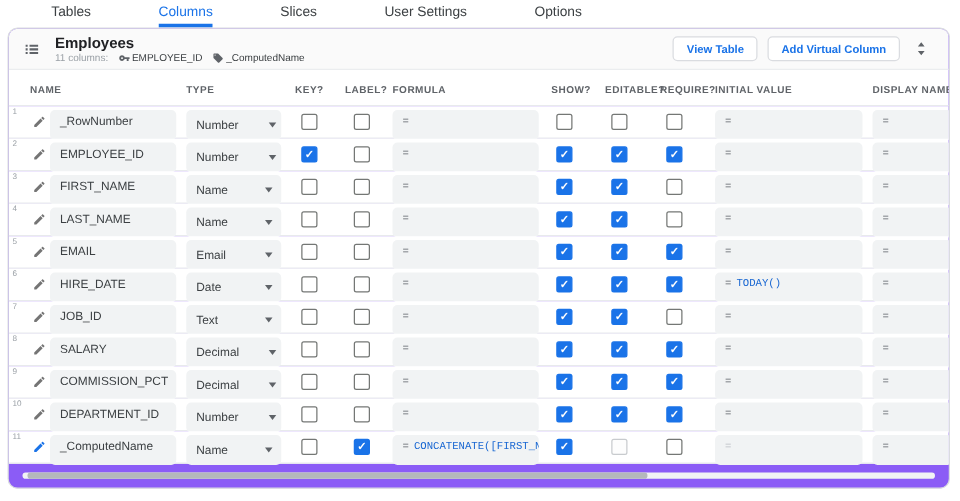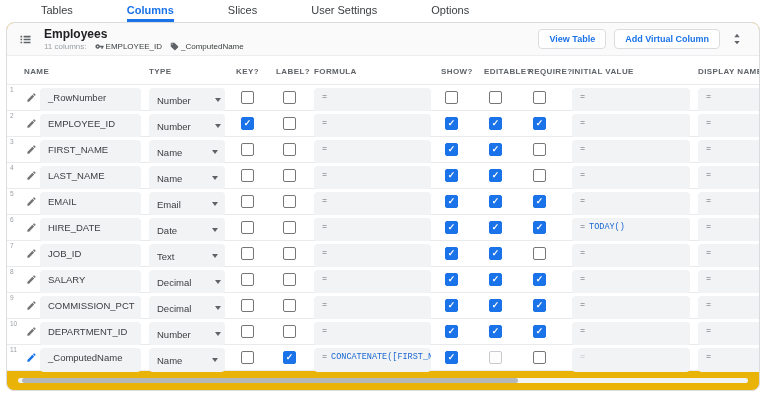--- a/index.html
+++ b/index.html
@@ -2,24 +2,24 @@
 <html><head>
 <meta charset="utf-8">
 <style>
   * { margin:0; padding:0; box-sizing:border-box; }
   html,body { width:768px; height:401px; background:#fff; font-family:"Liberation Sans", sans-serif; overflow:hidden; }
   #page { position:relative; width:768px; height:401px; background:#fff; }
 
   
   .tabs { position:absolute; top:0; left:0; height:22px; display:flex; gap:27px; padding-left:14px; align-items:flex-end; }
   .tab { font-size:11px; color:#3c4043; font-weight:500; padding-bottom:3px; border-bottom:3px solid transparent; cursor:pointer; white-space:nowrap;margin-left:27px; }
-  .tab.active { color:#1a73e8; border-bottom-color:#1a73e8;font-weight:bold; }
+  .tab.active { color:#1a73e8; border-bottom-color:#1a73e8; }
 
   
-  .card { position:absolute; left:6px; top:22px; width:754px; height:369px; border:1px solid #dadce0; border-radius:8px; background:#eab308; overflow:hidden; }
+  .card { position:absolute; left:6px; top:22px; width:754px; height:369px; border:1px solid #dadce0; border-radius:8px; background:#8b5cf6; overflow:hidden; }
 
   .card-header { height:33px; background:#fafafa; border-bottom:1px solid #ebedef; display:flex; align-items:center; padding:0 10px 0 11px; }
   .list-icon { width:15px; height:15px; color:#5f6368; margin-right:11px; flex:none; }
   .list-icon svg { width:15px; height:15px; fill:currentColor; display:block; }
   .titles { display:flex; flex-direction:column; justify-content:center; }
   .title { font-size:12px; font-weight:700; color:#202124; line-height:13px; }
   .subtitle { display:flex; align-items:center; gap:8px; margin-top:1px; font-size:8px; }
   .subtitle .count { color:#9aa0a6; }
   .meta { display:flex; align-items:center; gap:2px; color:#3c4043; }
   .mini-icon { width:9px; height:9px; color:#5f6368; }

